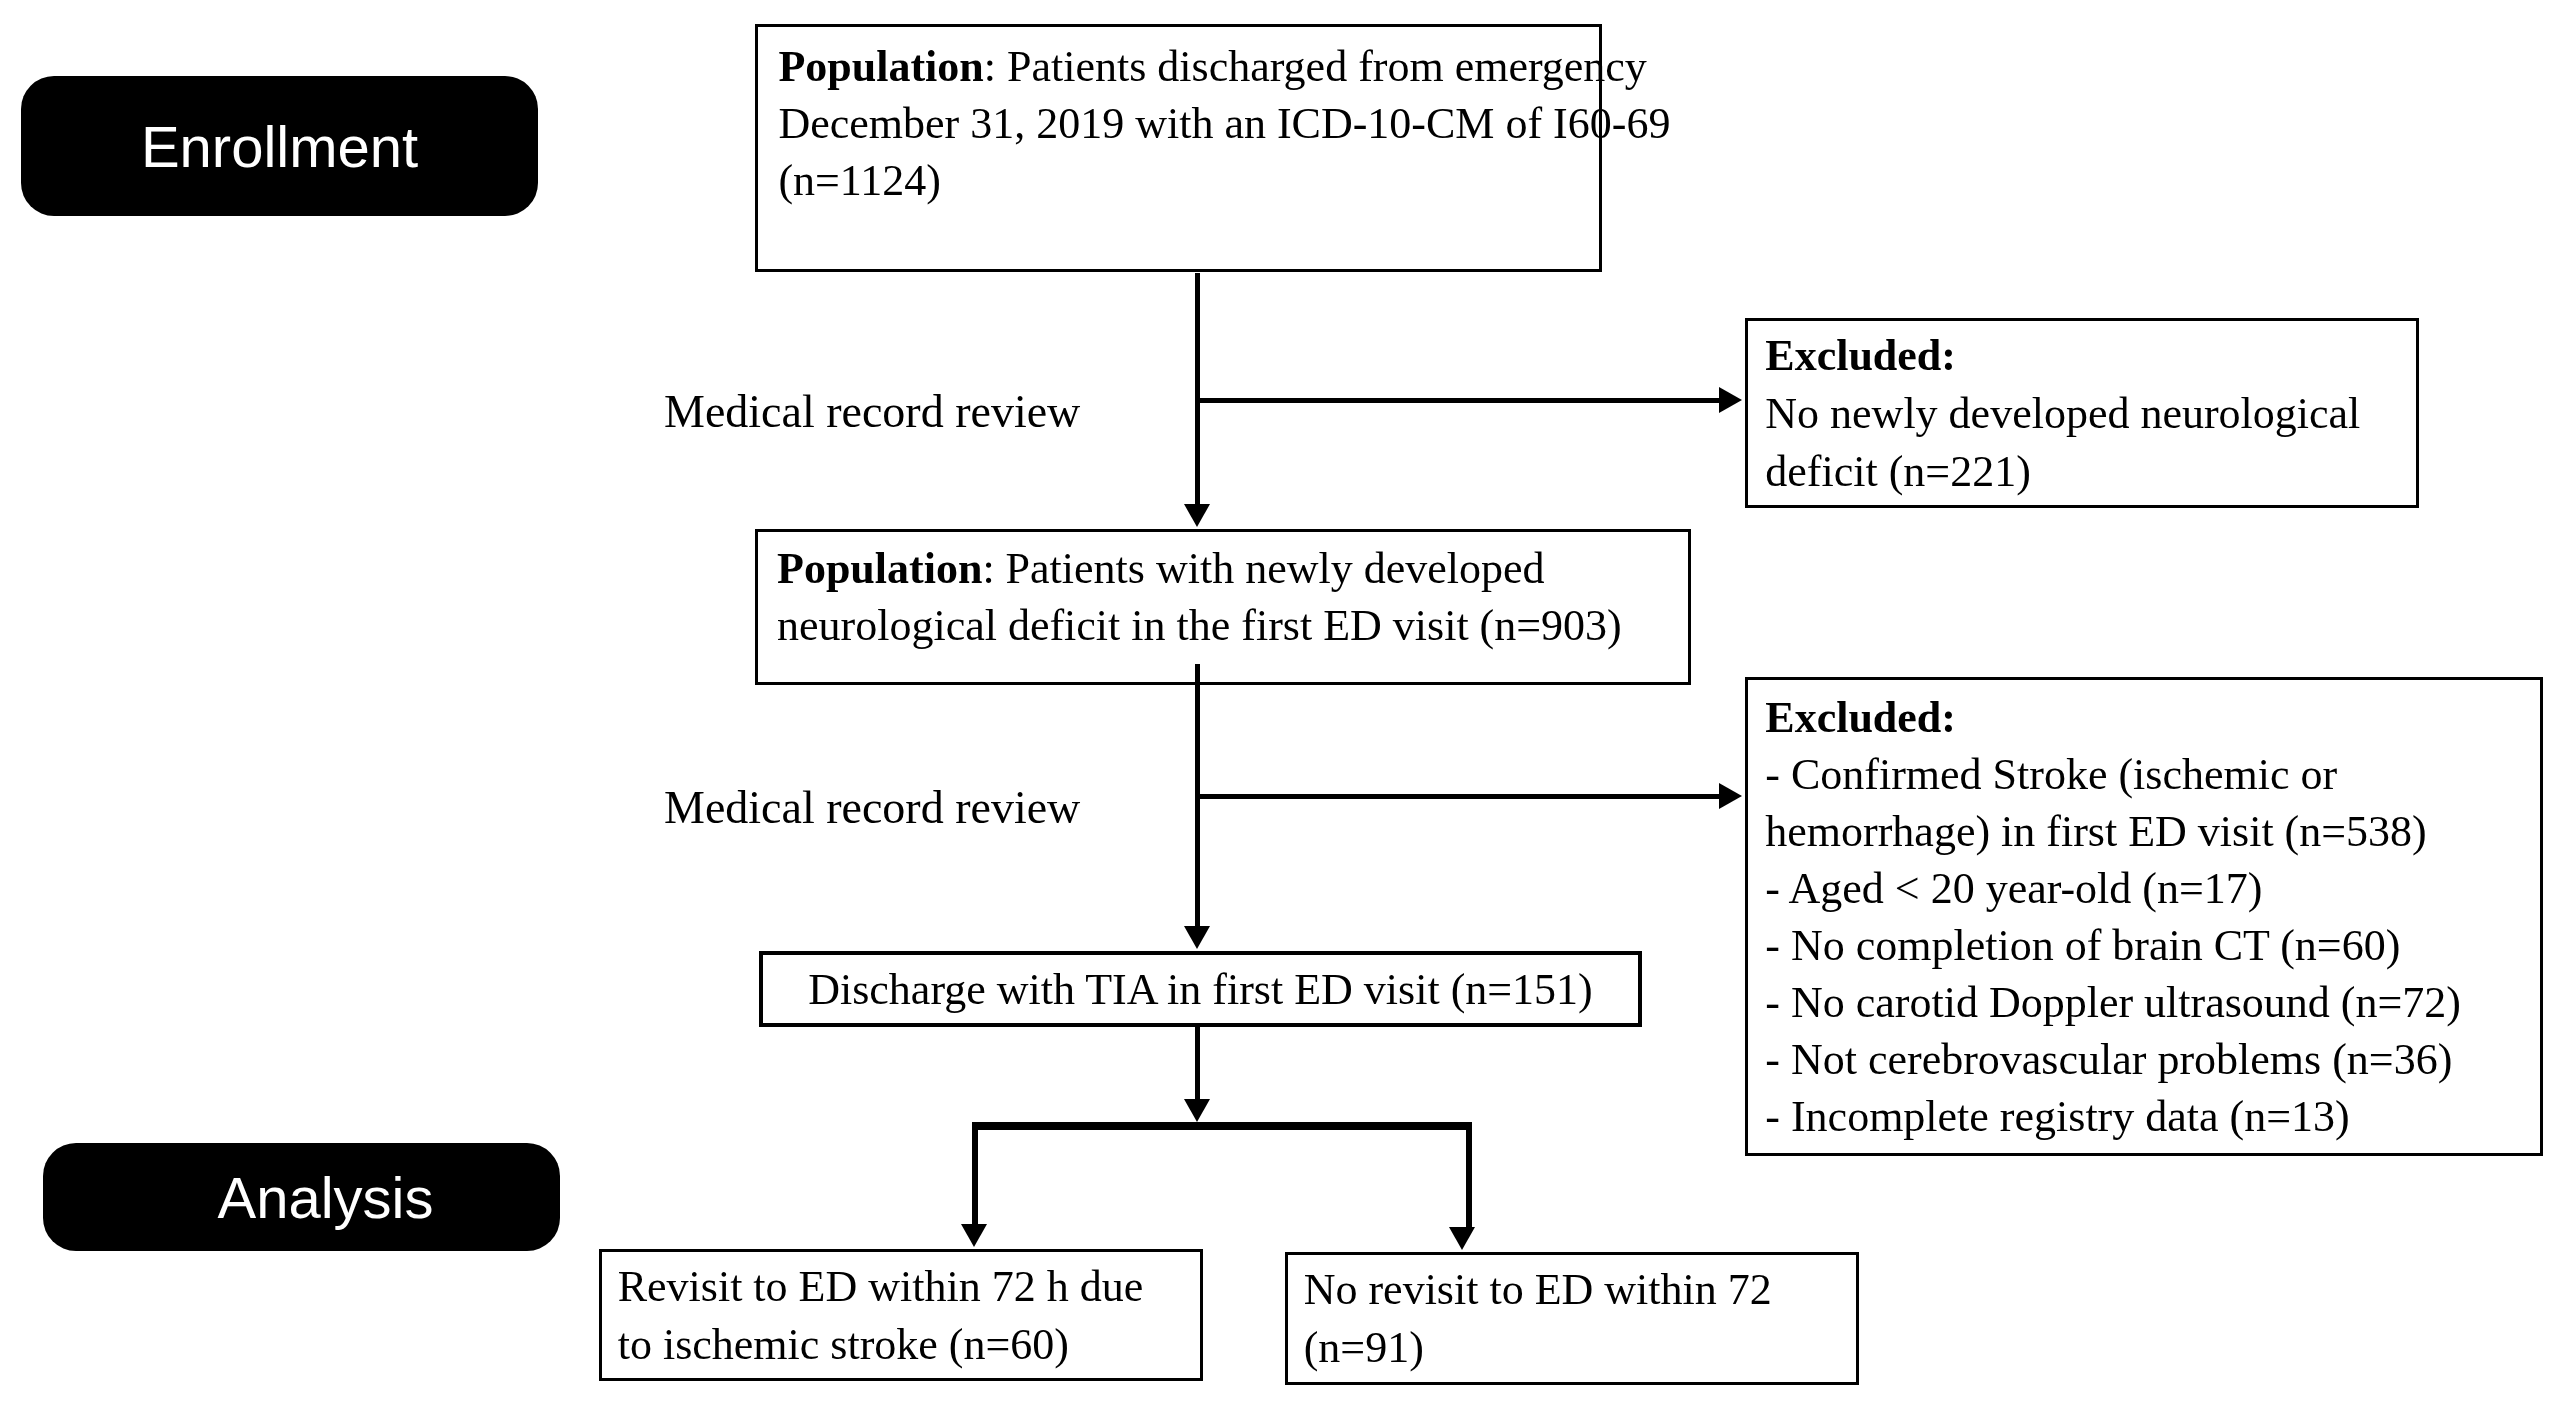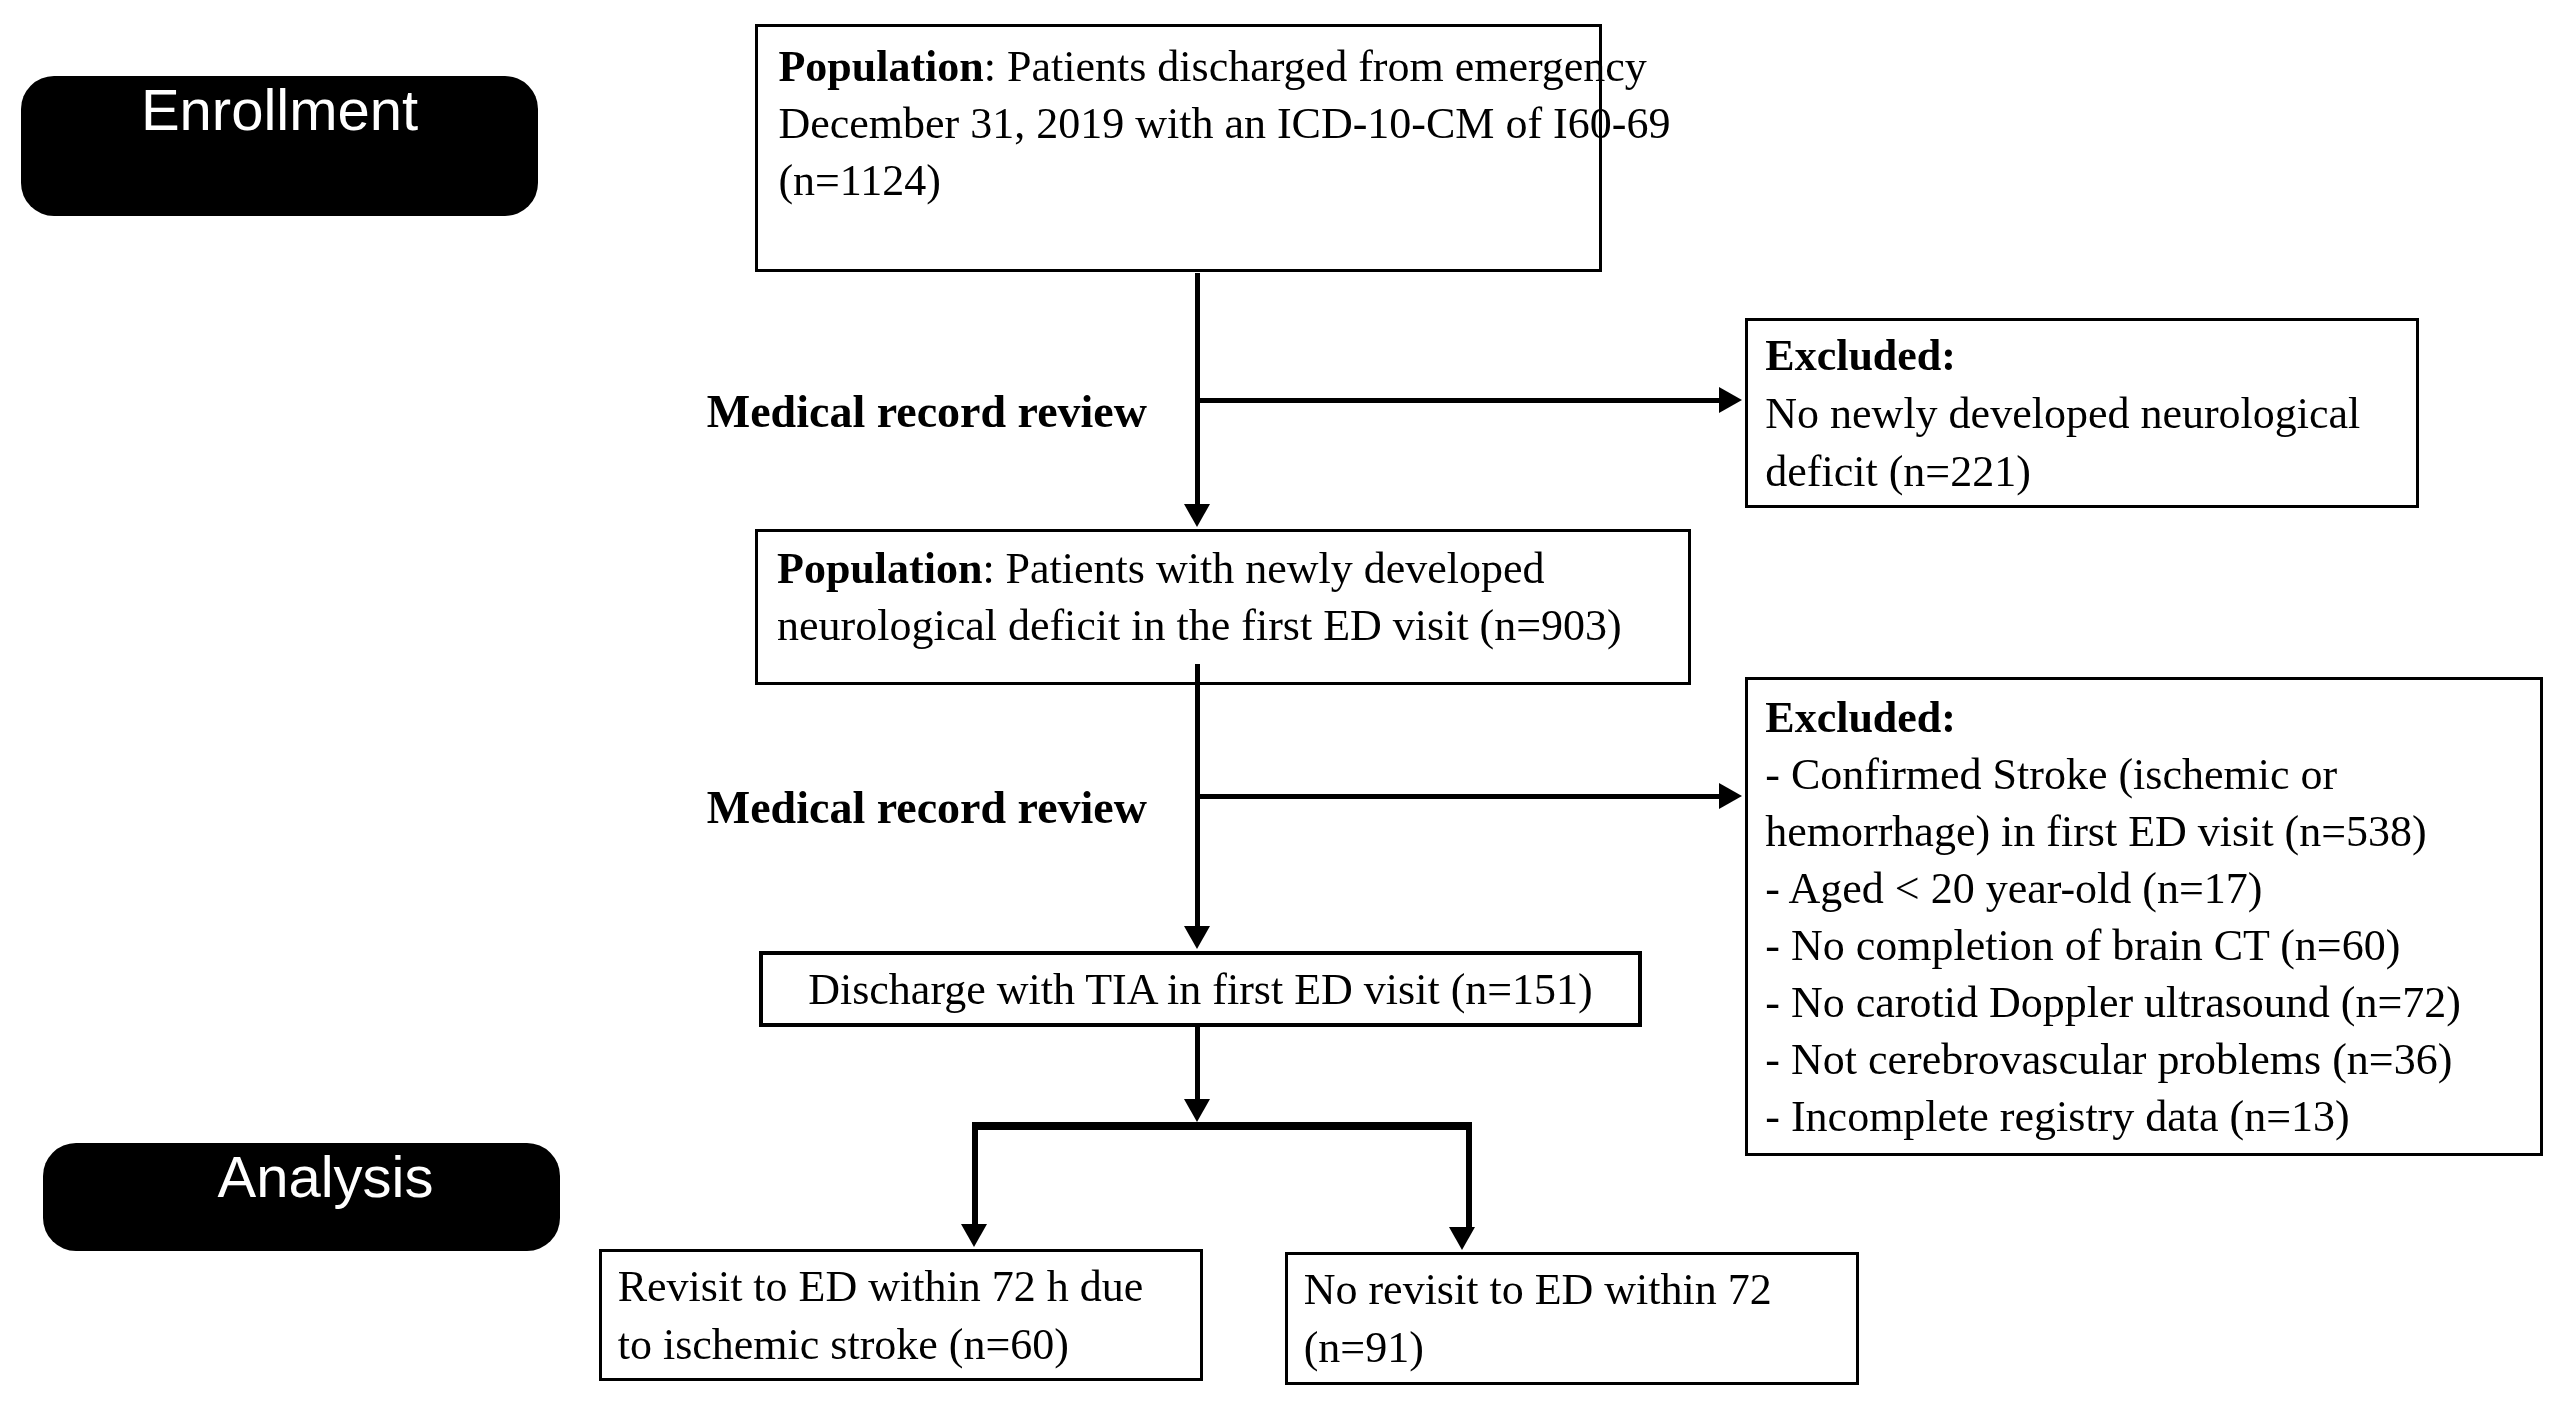--- a/index.html
+++ b/index.html
@@ -13,21 +13,21 @@
   * { box-sizing:border-box; }
 
   
   .badge {
     position:absolute;
     background:#000;
     border-radius:33px;
     color:#fff;
     font-family:"Liberation Sans","DejaVu Sans",sans-serif;
     font-size:58px;
-    display:flex; align-items:flex-start; justify-content:center;
+    display:flex; align-items:center; justify-content:center;
   }
   #badge-enrollment { left:21px;  top:76px;   width:517px; height:140px; }
   #badge-analysis   { left:43px;  top:1143px; width:517px; height:108px;padding-left:48px; }
 
   
   .box {
     position:absolute;
     background:#fff;
     border:3.1px solid #000;
     font-size:44px;
@@ -43,21 +43,21 @@
   #box-excl2     { left:1745px; top:677px;  width:798px; height:479px; border-width:3.9px; padding:9.4px 17.3px; }
   #box-tia       { left:759px;  top:951px; width:883px; height:76px;  border-width:4.7px; padding:0;
                    display:flex; align-items:center; justify-content:center; }
   #box-revisit   { left:599px;  top:1249px; width:604px;  height:132px; border-width:3.9px; line-height:58px; padding:6.3px 15.7px; }
   #box-norevisit { left:1285px; top:1252px; width:574px;  height:133px; padding:6.3px 15.7px; line-height:58px; }
 
   
   .conn-label {
     position:absolute;
     font-size:46px; line-height:46px;
-    text-align:right; white-space:nowrap;font-weight:bold;
+    text-align:left; white-space:nowrap;
   }
   #label-review1 { left:664px; top:389px; width:483px; }
   #label-review2 { left:664px; top:785px; width:483px; }
 
   
   .line-seg { position:absolute; background:#000; }
   #v1  { left:1195px; top:273px;  width:4.7px;   height:233px; }
   #h1  { left:1198px; top:398px;  width:523px; height:4.7px; }
   #v2  { left:1195px; top:664px;  width:4.7px;   height:263px; }
   #h2  { left:1198px; top:794px; width:523px; height:4.7px; }

